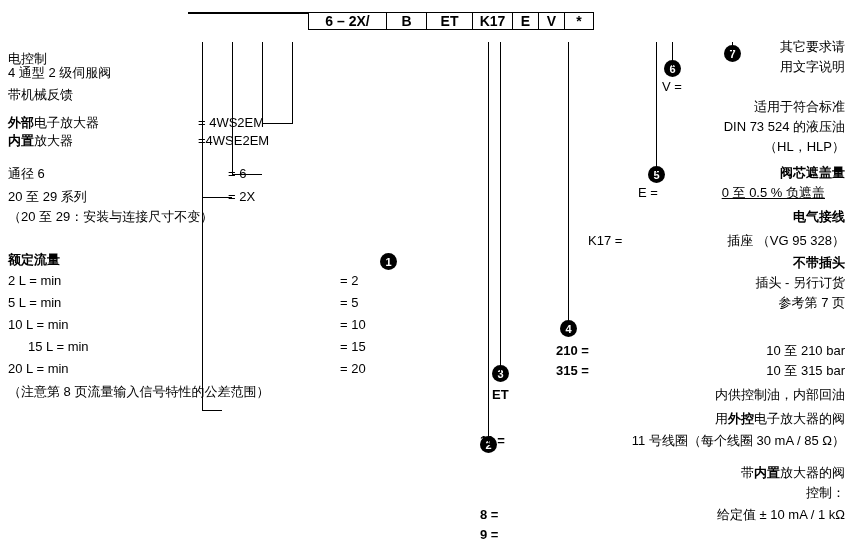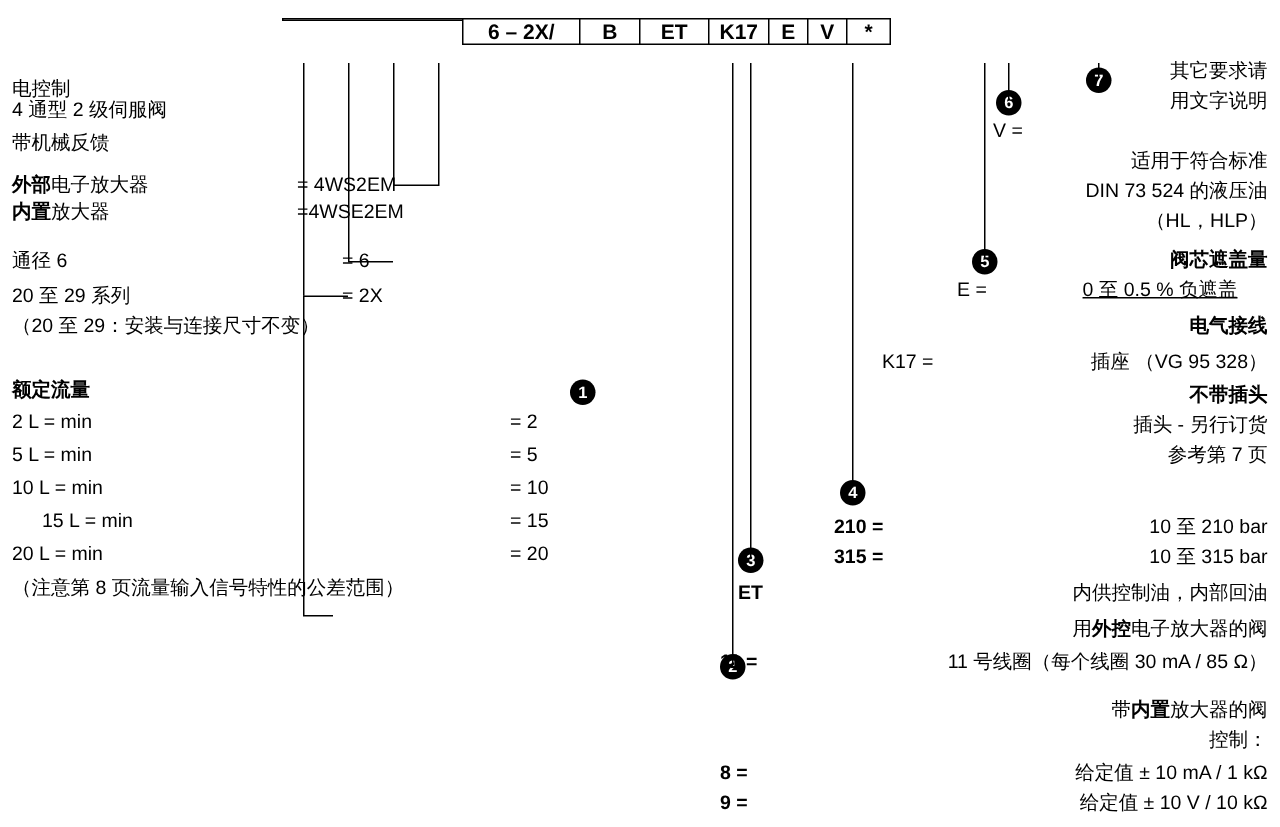--- a/index.html
+++ b/index.html
@@ -190,15 +190,14 @@
   <div class="t b" style="left:480px; top:434px;">11 =</div>
   <div class="t right" style="left:540px; top:434px; width:305px;">11 号线圈（每个线圈 30 mA / 85 Ω）</div>
 
   <div class="t right" style="left:540px; top:466px; width:305px;">
     <span>带</span><span class="b">内置</span><span>放大器的阀</span>
   </div>
   <div class="t right" style="left:540px; top:486px; width:305px;">控制：</div>
   <div class="t b" style="left:480px; top:508px;">8 =</div>
   <div class="t right" style="left:540px; top:508px; width:305px;">给定值 ± 10 mA / 1 kΩ</div>
   <div class="t b" style="left:480px; top:528px;">9 =</div>
-  <div class="t right" style="left:540px; top:528px; width:305px;">给定值 ± 10 V / 10 kΩ</div>
 
 </div>
 
 </body></html>

